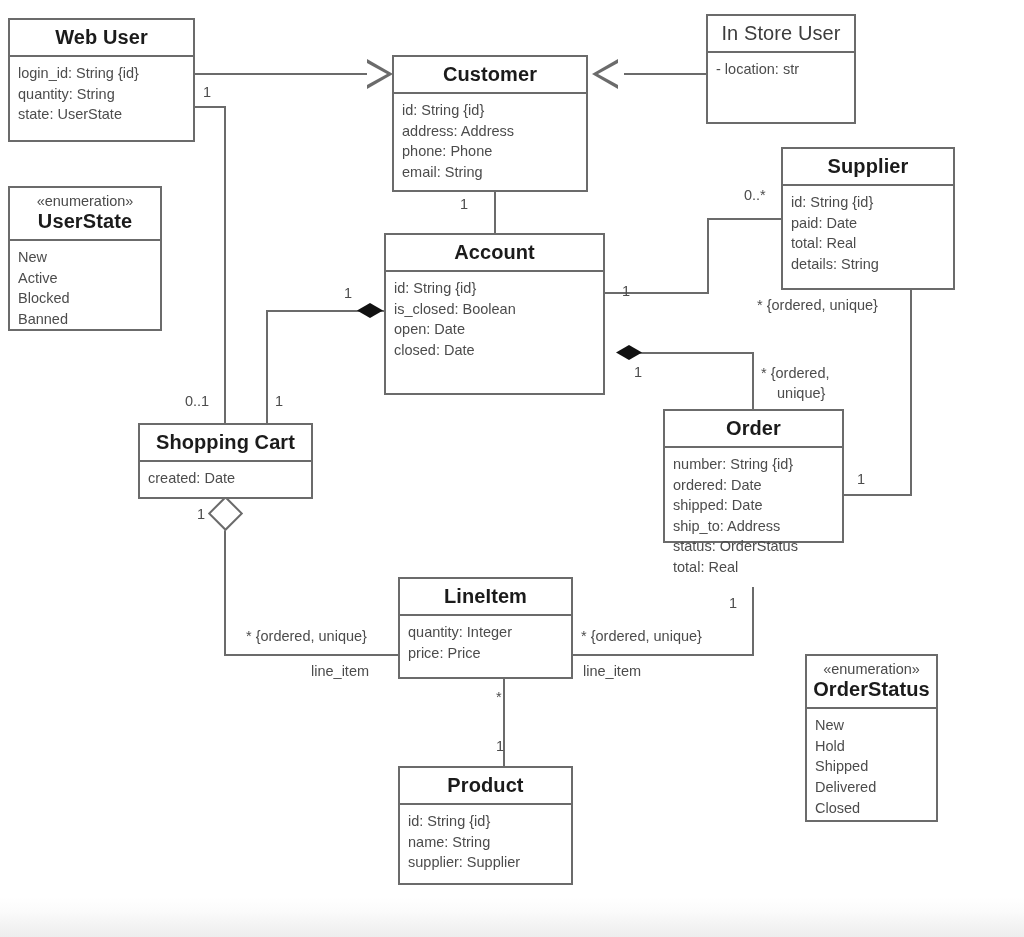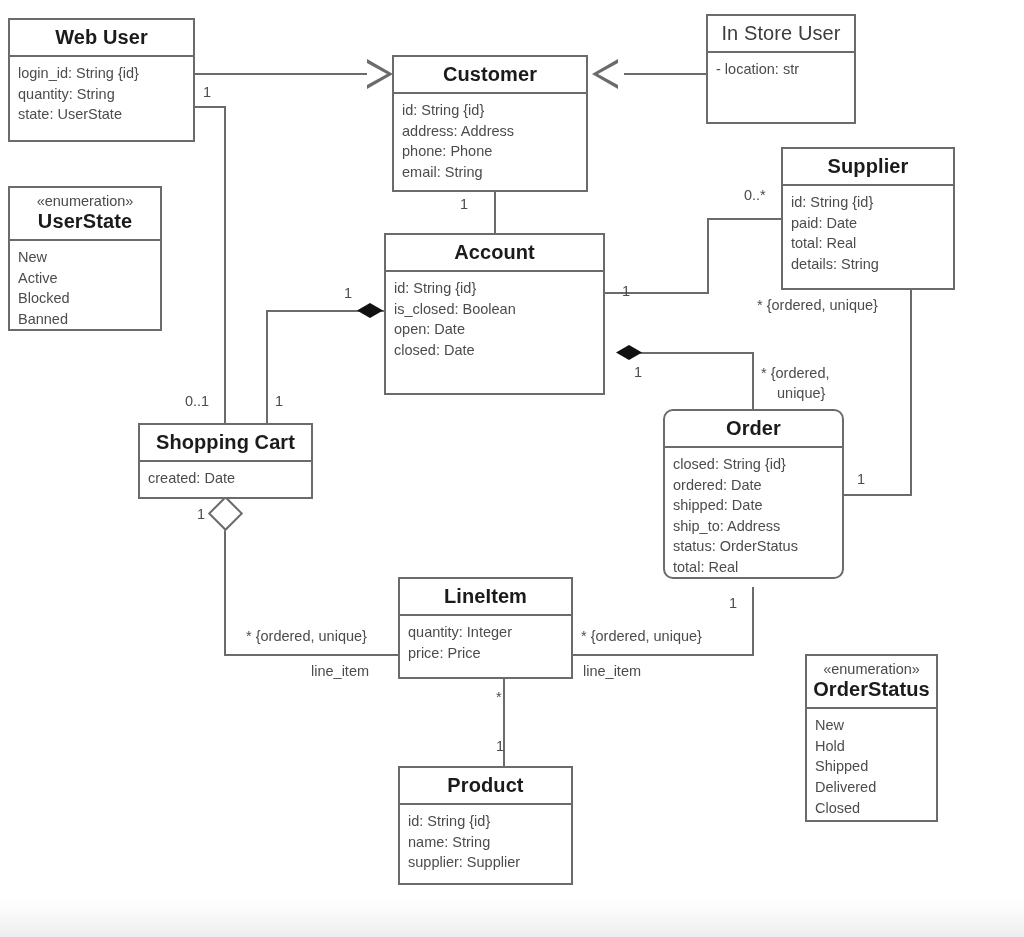--- a/index.html
+++ b/index.html
@@ -287,26 +287,26 @@
 
   <div class="uml-class" style="left:138px; top:423px; width:175px; height:76px;">
     <div class="uml-header">
       <span class="cname">Shopping Cart</span>
     </div>
     <div class="uml-body">
       <div class="attr">created: Date</div>
     </div>
   </div>
 
-  <div class="uml-class" style="left:663px; top:409px; width:181px; height:170px;border-radius:10px;">
+  <div class="uml-class" style="left:663px; top:409px; width:181px; height:134px;">
     <div class="uml-header">
       <span class="cname">Order</span>
     </div>
     <div class="uml-body">
-      <div class="attr">closed: String {id}</div>
+      <div class="attr">number: String {id}</div>
       <div class="attr">ordered: Date</div>
       <div class="attr">shipped: Date</div>
       <div class="attr">ship_to: Address</div>
       <div class="attr">status: OrderStatus</div>
       <div class="attr">total: Real</div>
     </div>
   </div>
 
   <div class="uml-class" style="left:398px; top:577px; width:175px; height:102px;">
     <div class="uml-header">

